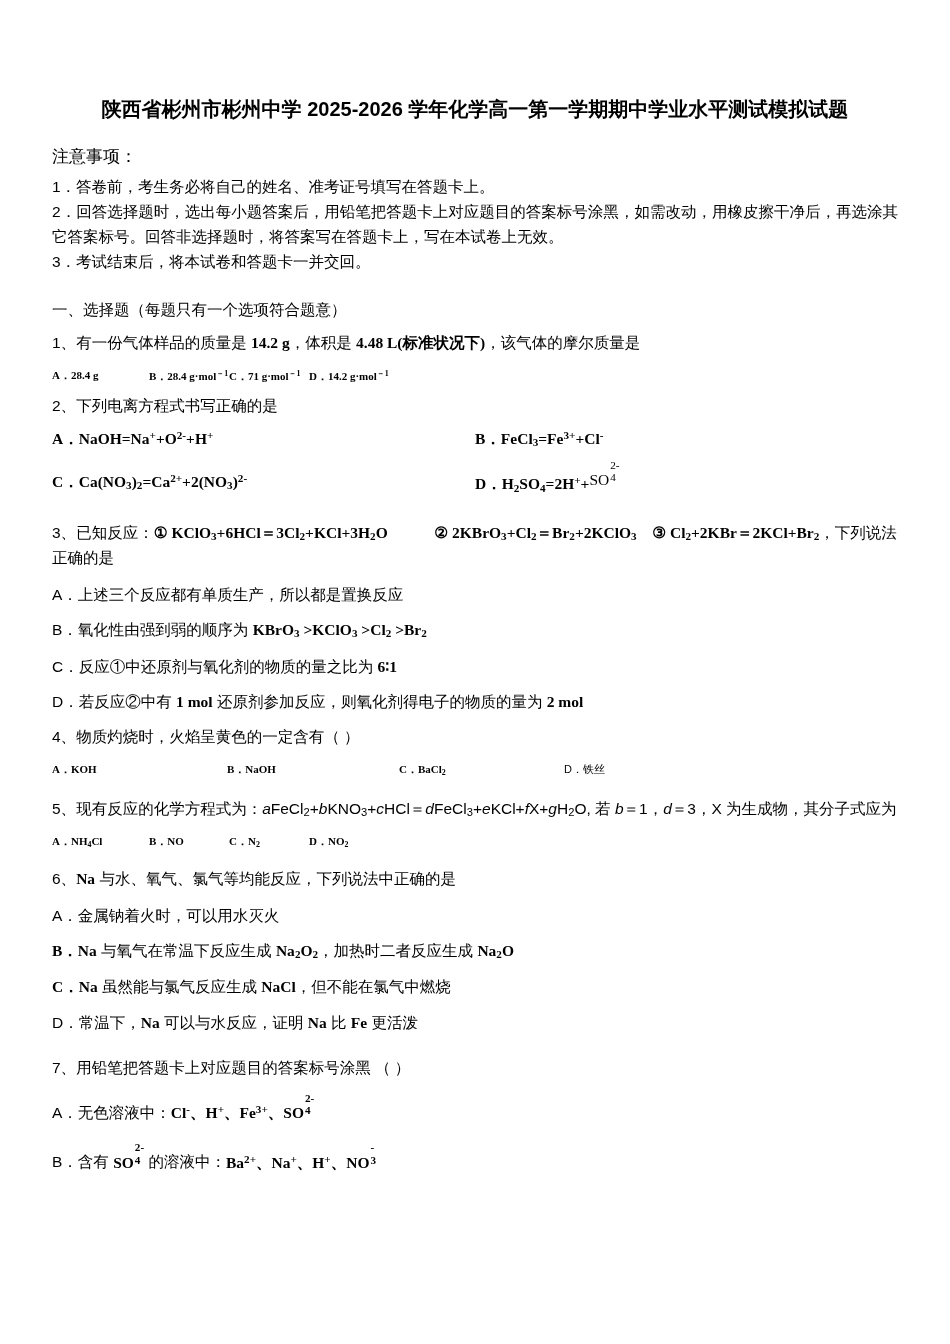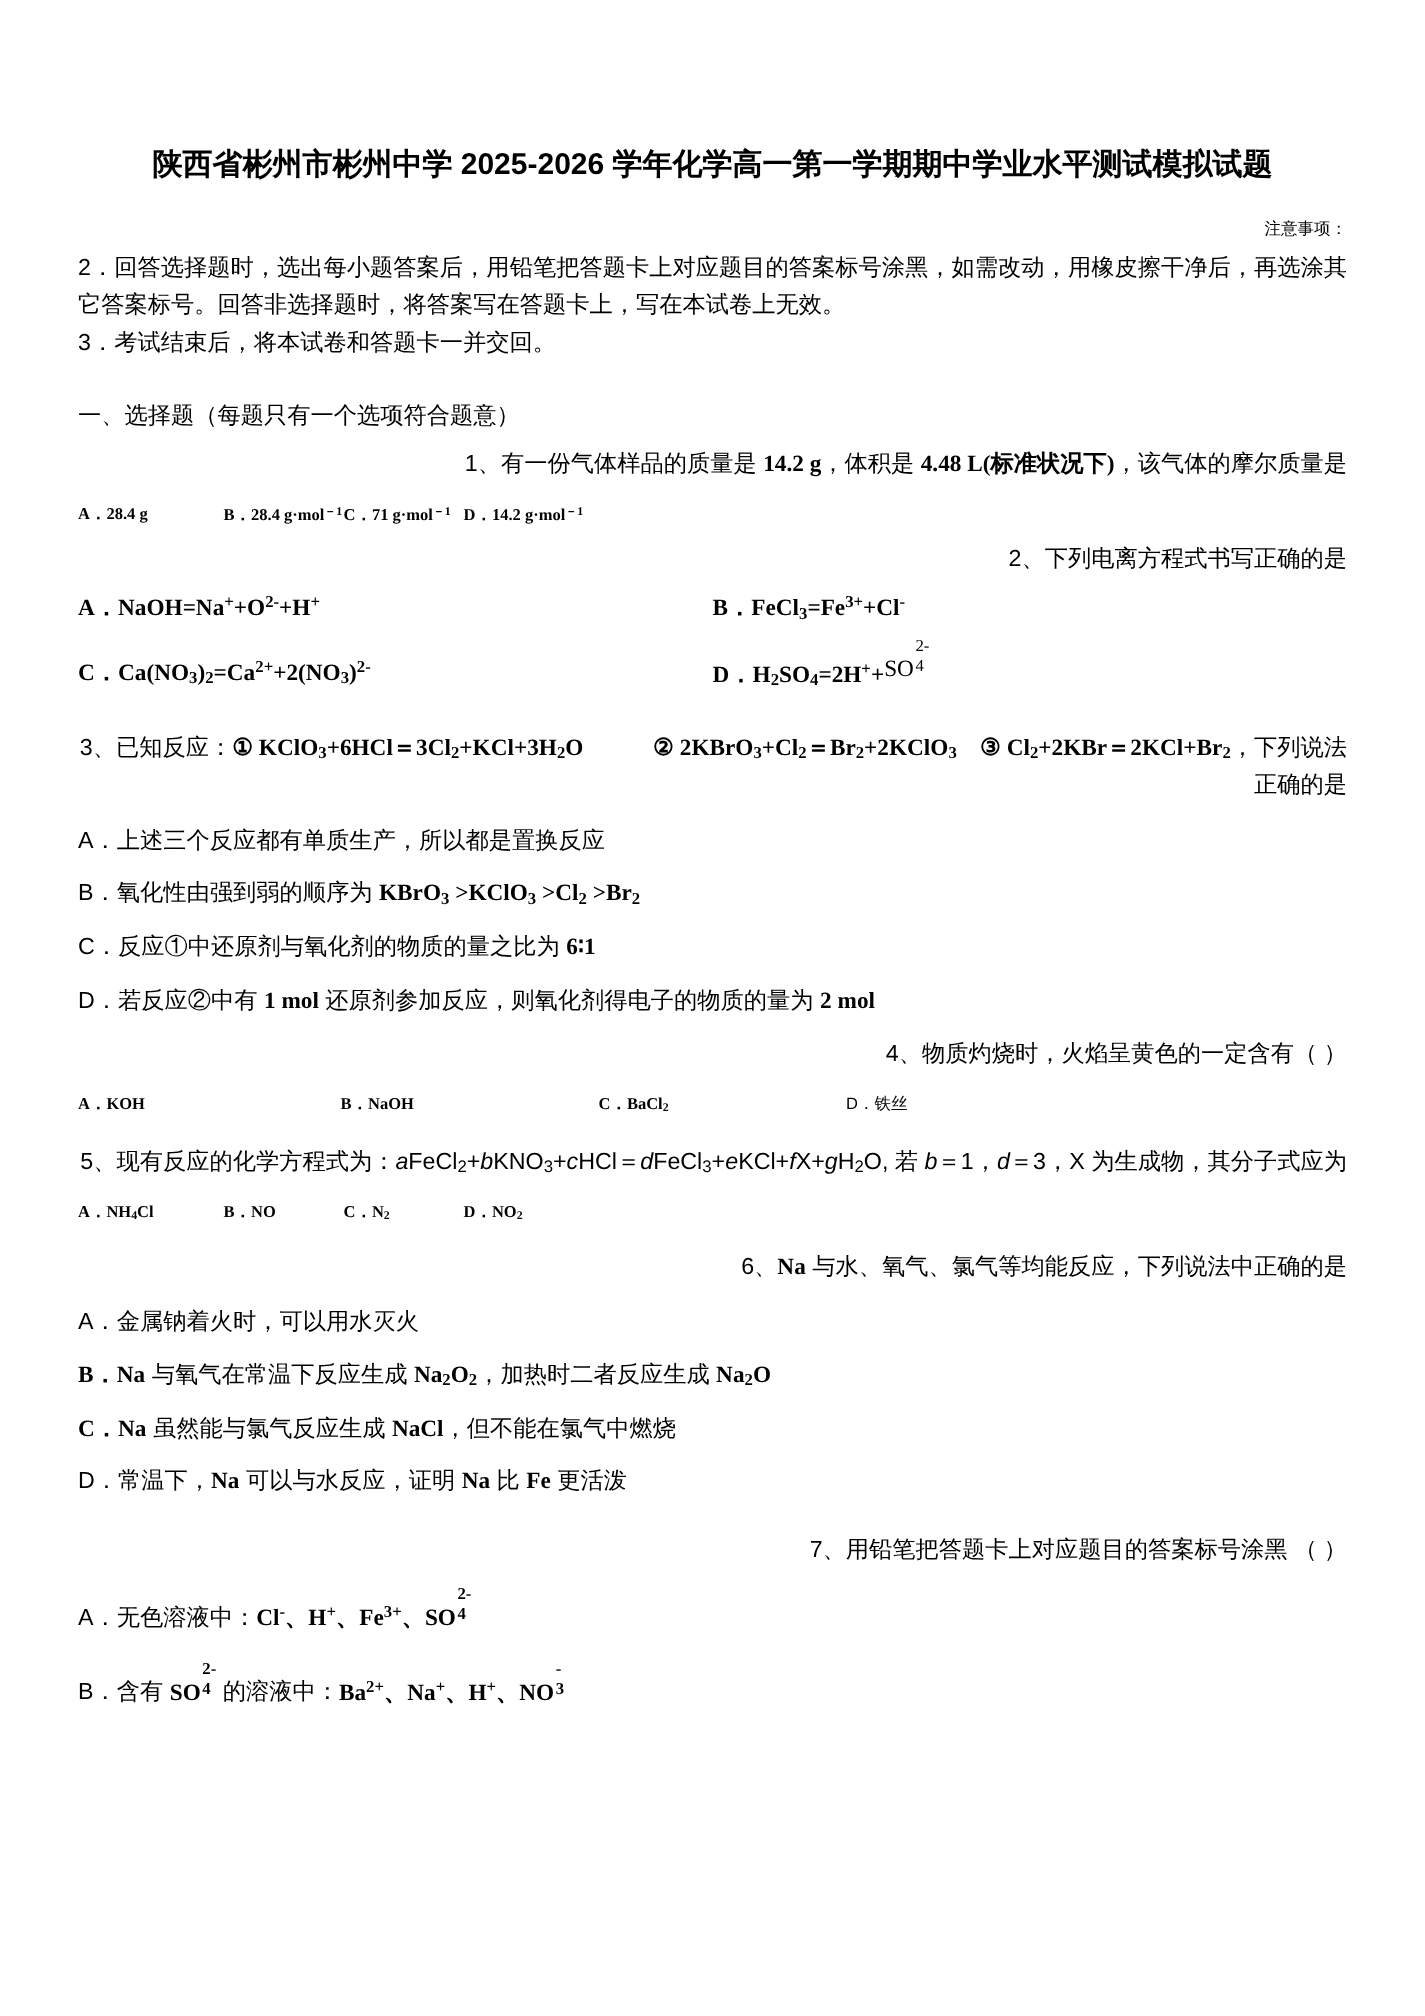--- a/index.html
+++ b/index.html
@@ -24,24 +24,23 @@
     font-family: "Liberation Sans", sans-serif;
     font-weight: bold;
     font-size: 20px;
     text-align: center;
     letter-spacing: 0px;
     margin: 0 0 22px 0;
     white-space: nowrap;
   }
   .notice-head {
     font-family: Liberation Sans, sans-serif;
-    font-size: 11px;
+    font-size: 17px;
     font-weight: normal;
     margin: 0 0 6px 0;
-    text-align: right;
   }
   .notice-line {
     font-family: "Liberation Sans", sans-serif;
     font-size: 15.5px;
     line-height: 1.62;
     margin: 0;
     text-align: justify;
   }
   .section-title {
     font-family: "Liberation Sans", sans-serif;
@@ -50,21 +49,20 @@
   }
   .q {
     font-size: 15.5px;
     line-height: 1.6;
     margin: 0 0 4px 0;
     font-family: "Liberation Sans", sans-serif;
   }
   .q-stem {
     margin-top: 10px;
     margin-bottom: 6px;
-    text-align: right;
   }
   .q-stem b, .bold {
     font-family: "Liberation Serif", serif;
     font-weight: bold;
   }
   .opts-row {
     display: flex;
     font-family: "Liberation Serif", serif;
     font-weight: bold;
     font-size: 15.5px;
@@ -123,20 +121,21 @@
   .num-cn { font-family: "Liberation Sans", sans-serif; }
 </style>
 </head>
 <body>
 
 <div class="page">
 
   <div class="doc-title">陕西省彬州市彬州中学 2025-2026 学年化学高一第一学期期中学业水平测试模拟试题</div>
 
   <div class="notice-head">注意事项：</div>
+  <div class="notice-line">1．答卷前，考生务必将自己的姓名、准考证号填写在答题卡上。</div>
   <div class="notice-line">2．回答选择题时，选出每小题答案后，用铅笔把答题卡上对应题目的答案标号涂黑，如需改动，用橡皮擦干净后，再选涂其它答案标号。回答非选择题时，将答案写在答题卡上，写在本试卷上无效。</div>
   <div class="notice-line">3．考试结束后，将本试卷和答题卡一并交回。</div>
 
   <div class="section-title">一、选择题（每题只有一个选项符合题意）</div>
 
   <div class="q q-stem">
     <span class="num-cn">1、</span><span class="num-cn">有一份气体样品的质量是 </span><b>14.2 g</b><span class="num-cn">，体积是 </span><b>4.48 L(标准状况下)</b><span class="num-cn">，该气体的摩尔质量是</span>
   </div>
   <div class="opt-cols4 opt-cols4b">
     <div><span>A．28.4 g</span></div>

